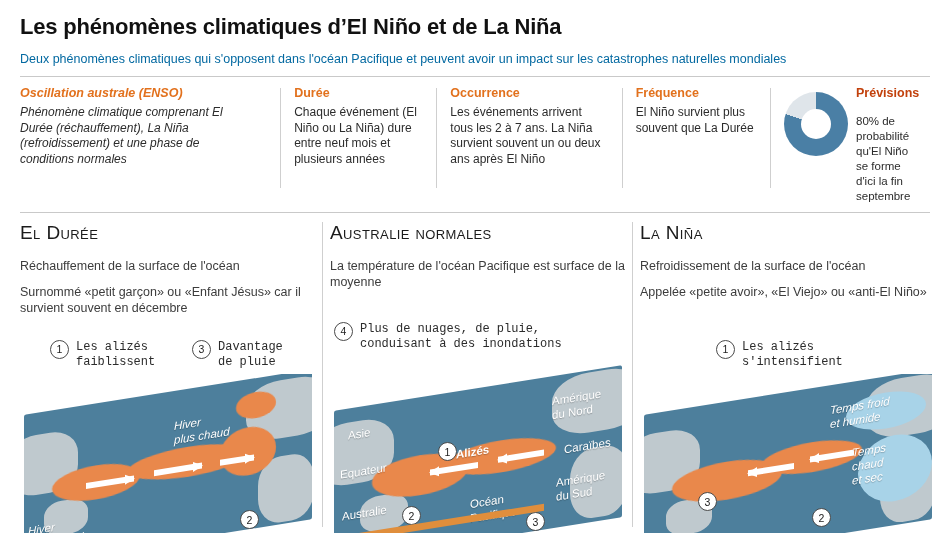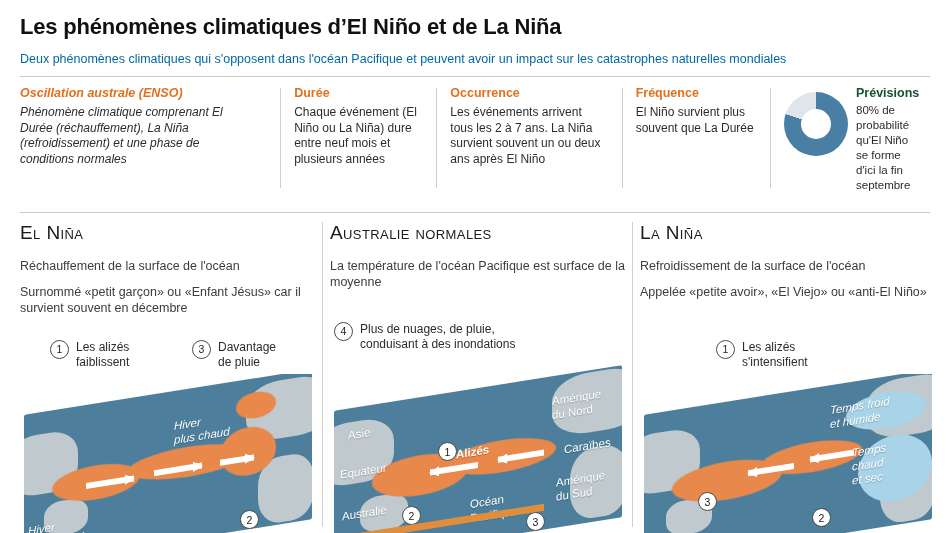--- a/index.html
+++ b/index.html
@@ -53,21 +53,21 @@
 
   .donut{
     width:64px;height:64px;border-radius:50%;
     background:conic-gradient(#4a7fa5 0deg 288deg,#dfe5ea 288deg 360deg);
     position:relative;flex:0 0 auto;margin-top:6px;margin-right:8px;
   }
   .donut::after{
     content:"";position:absolute;left:17px;top:17px;width:30px;height:30px;
     border-radius:50%;background:#fff;
   }
-  .prev h3{color:#14532d;margin-bottom:3px;}
+  .prev h3{color:#c2410c;margin-bottom:14px;}
   .prev p{font-size:11.5px;line-height:15px;}
 
   .rule2{
     position:absolute;left:20px;top:212px;width:910px;height:1px;background:#c9c9c9;
   }
 
   
   .panels{position:absolute;left:0;top:222px;width:950px;height:311px;}
   .panel{position:absolute;top:0;height:311px;}
   .p1{left:20px;width:300px;}
@@ -85,21 +85,21 @@
   .panel .lead2{margin:10px 0 0 0;font-size:12.5px;color:#3c3c3c;line-height:16px;}
 
   
   .num{
     display:inline-flex;align-items:center;justify-content:center;
     width:17px;height:17px;border-radius:50%;
     border:1px solid #4a4a4a;background:#fff;color:#222;
     font-size:10.5px;line-height:1;flex:0 0 auto;
   }
   .callout{display:flex;gap:7px;align-items:flex-start;position:absolute;}
-  .callout .txt{font-size:12px;line-height:15px;color:#2b2b2b;}
+  .callout .txt{font-size:12px;line-height:15px;color:#2b2b2b;font-family:Liberation Mono, monospace;}
 
   
   .mapwrap{position:absolute;overflow:hidden;}
   .map{
     position:absolute;
     background:#4d7f9c;
     transform:skewY(-9deg);
     border-radius:2px;
     overflow:hidden;
   }
@@ -173,21 +173,21 @@
   </div>
 
   <div class="rule2"></div>
 
   <div class="panels">
 
     <span class="vline v1"></span>
     <span class="vline v2"></span>
 
     <div class="panel p1">
-      <h2>El Niña</h2>
+      <h2>El Durée</h2>
       <p class="lead">Réchauffement de la surface de l'océan</p>
       <p class="lead2">Surnommé «petit garçon» ou «Enfant Jésus» car il survient souvent en décembre</p>
 
       <div class="callout" style="left:30px;top:118px;width:110px;">
         <span class="num">1</span>
         <span class="txt">Les alizés<br>faiblissent</span>
       </div>
       <div class="callout" style="left:172px;top:118px;width:110px;">
         <span class="num">3</span>
         <span class="txt">Davantage<br>de pluie</span>

